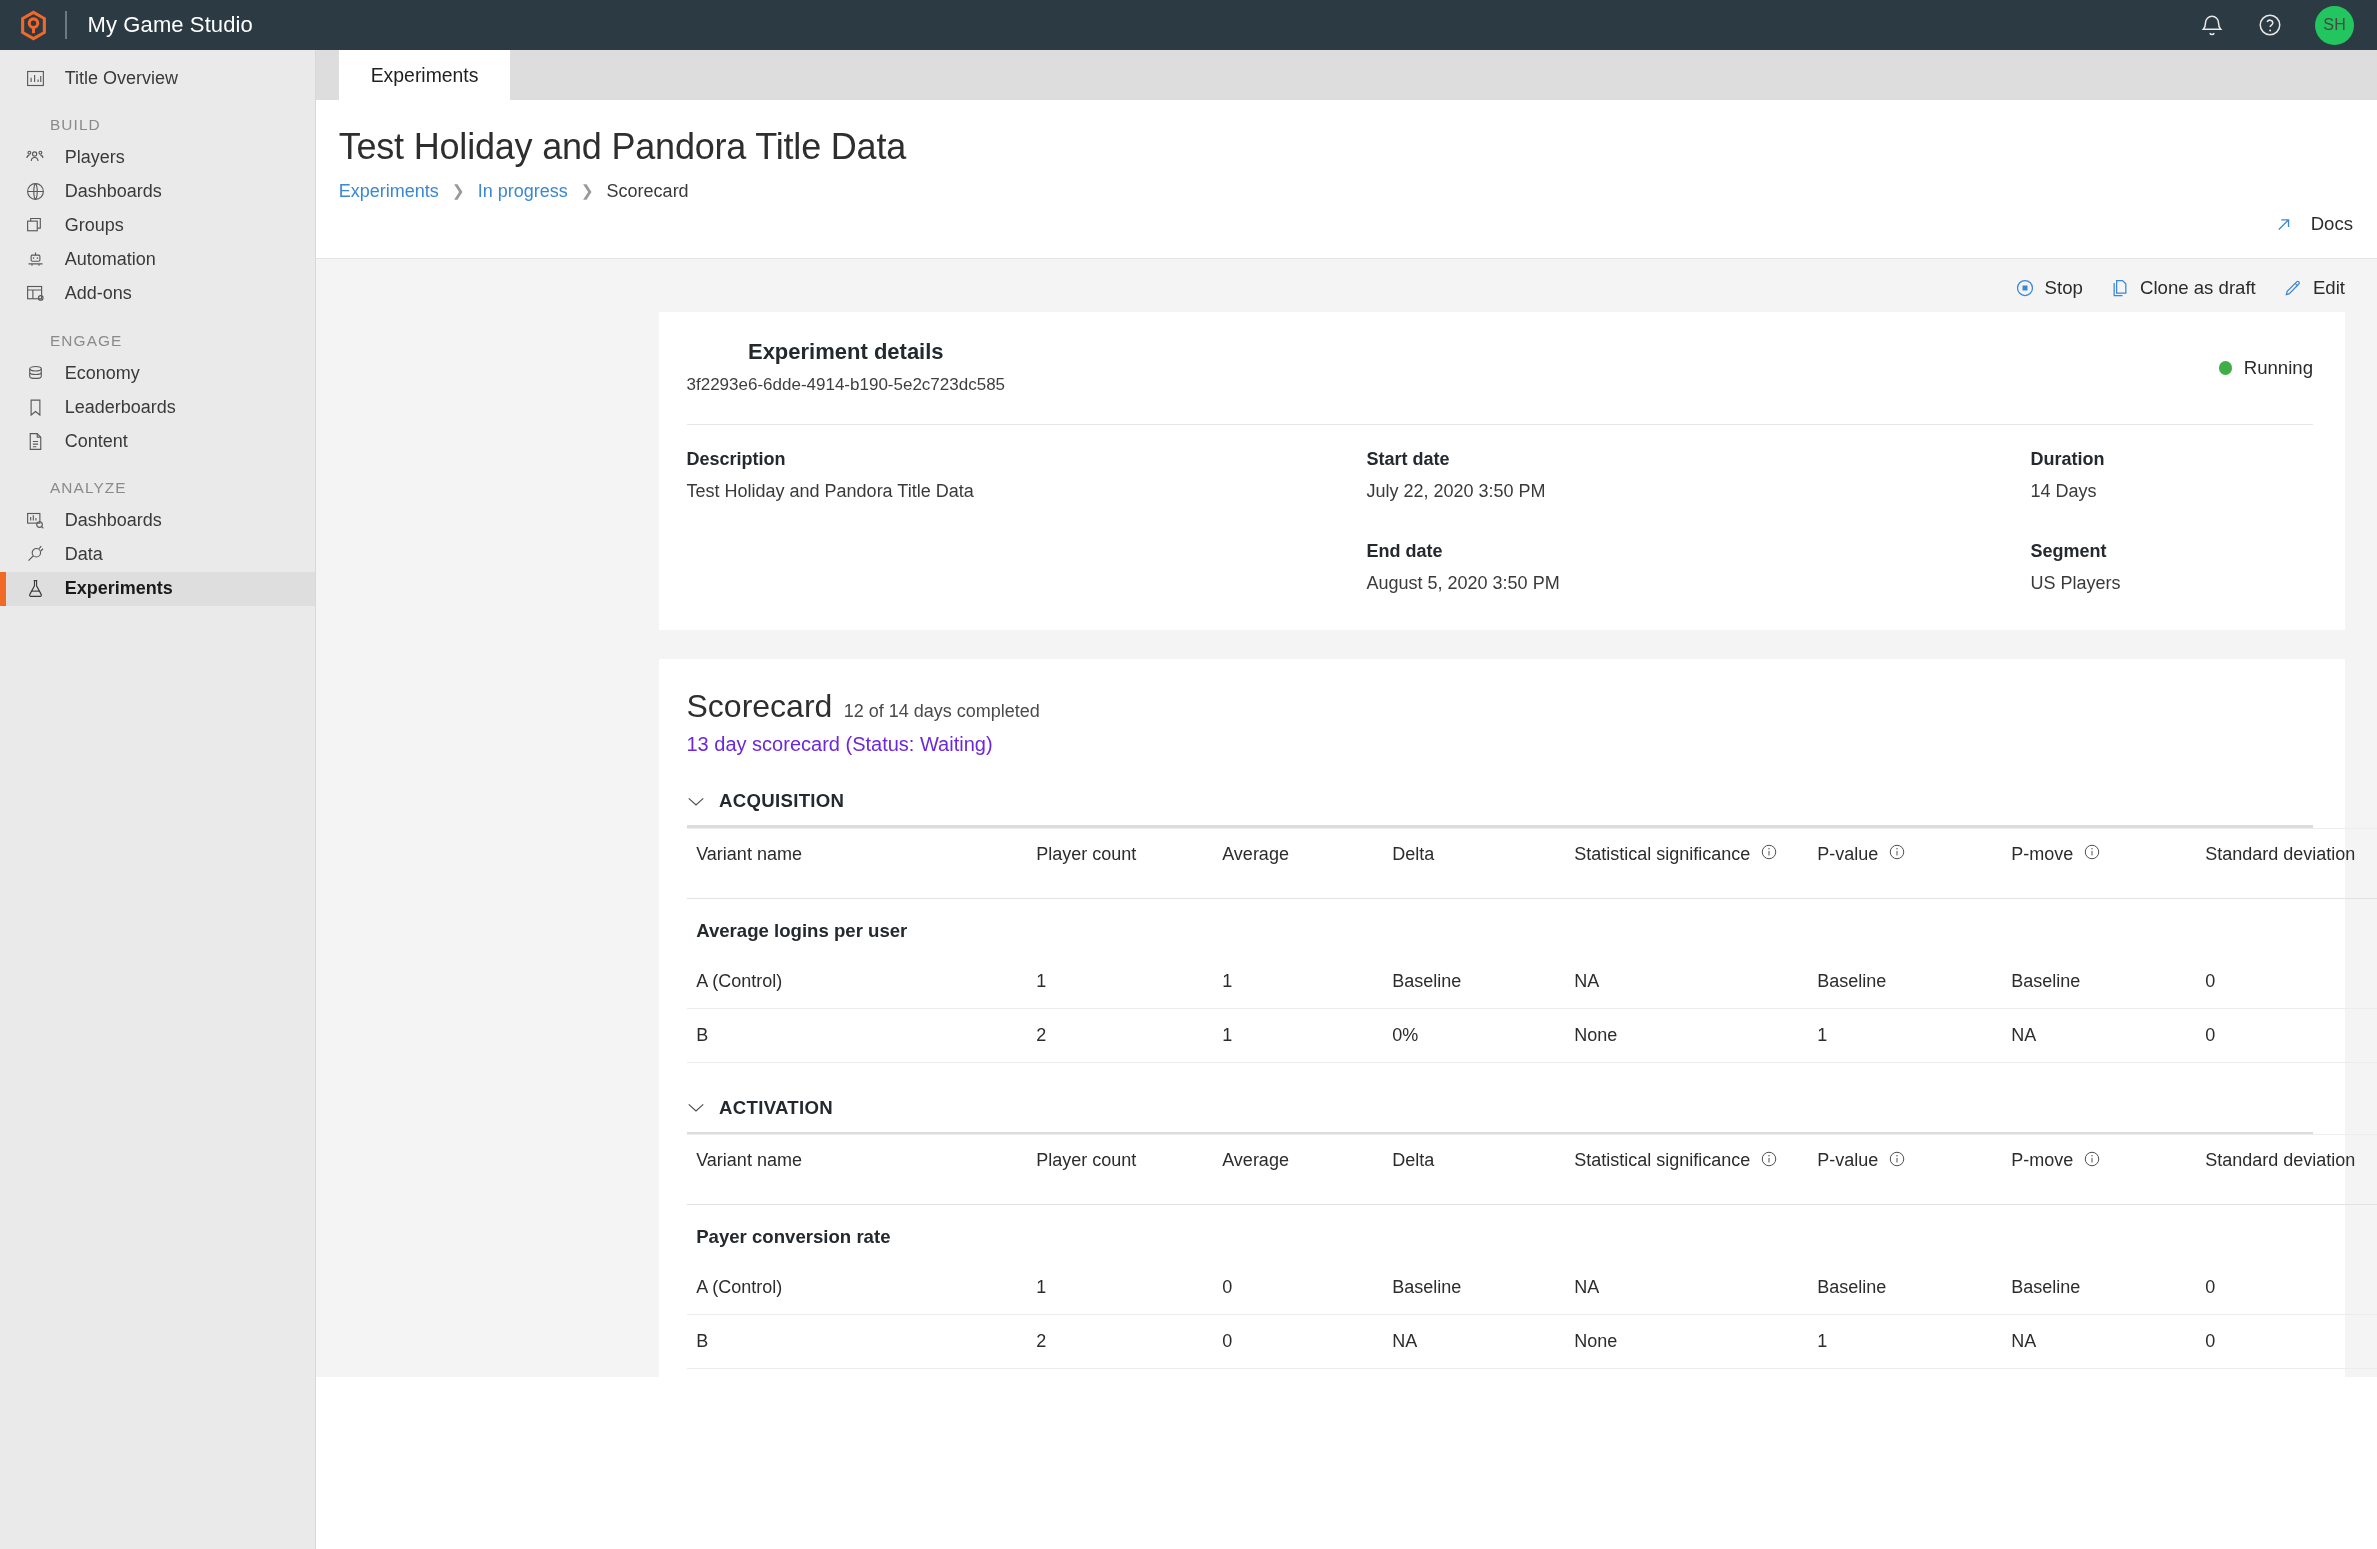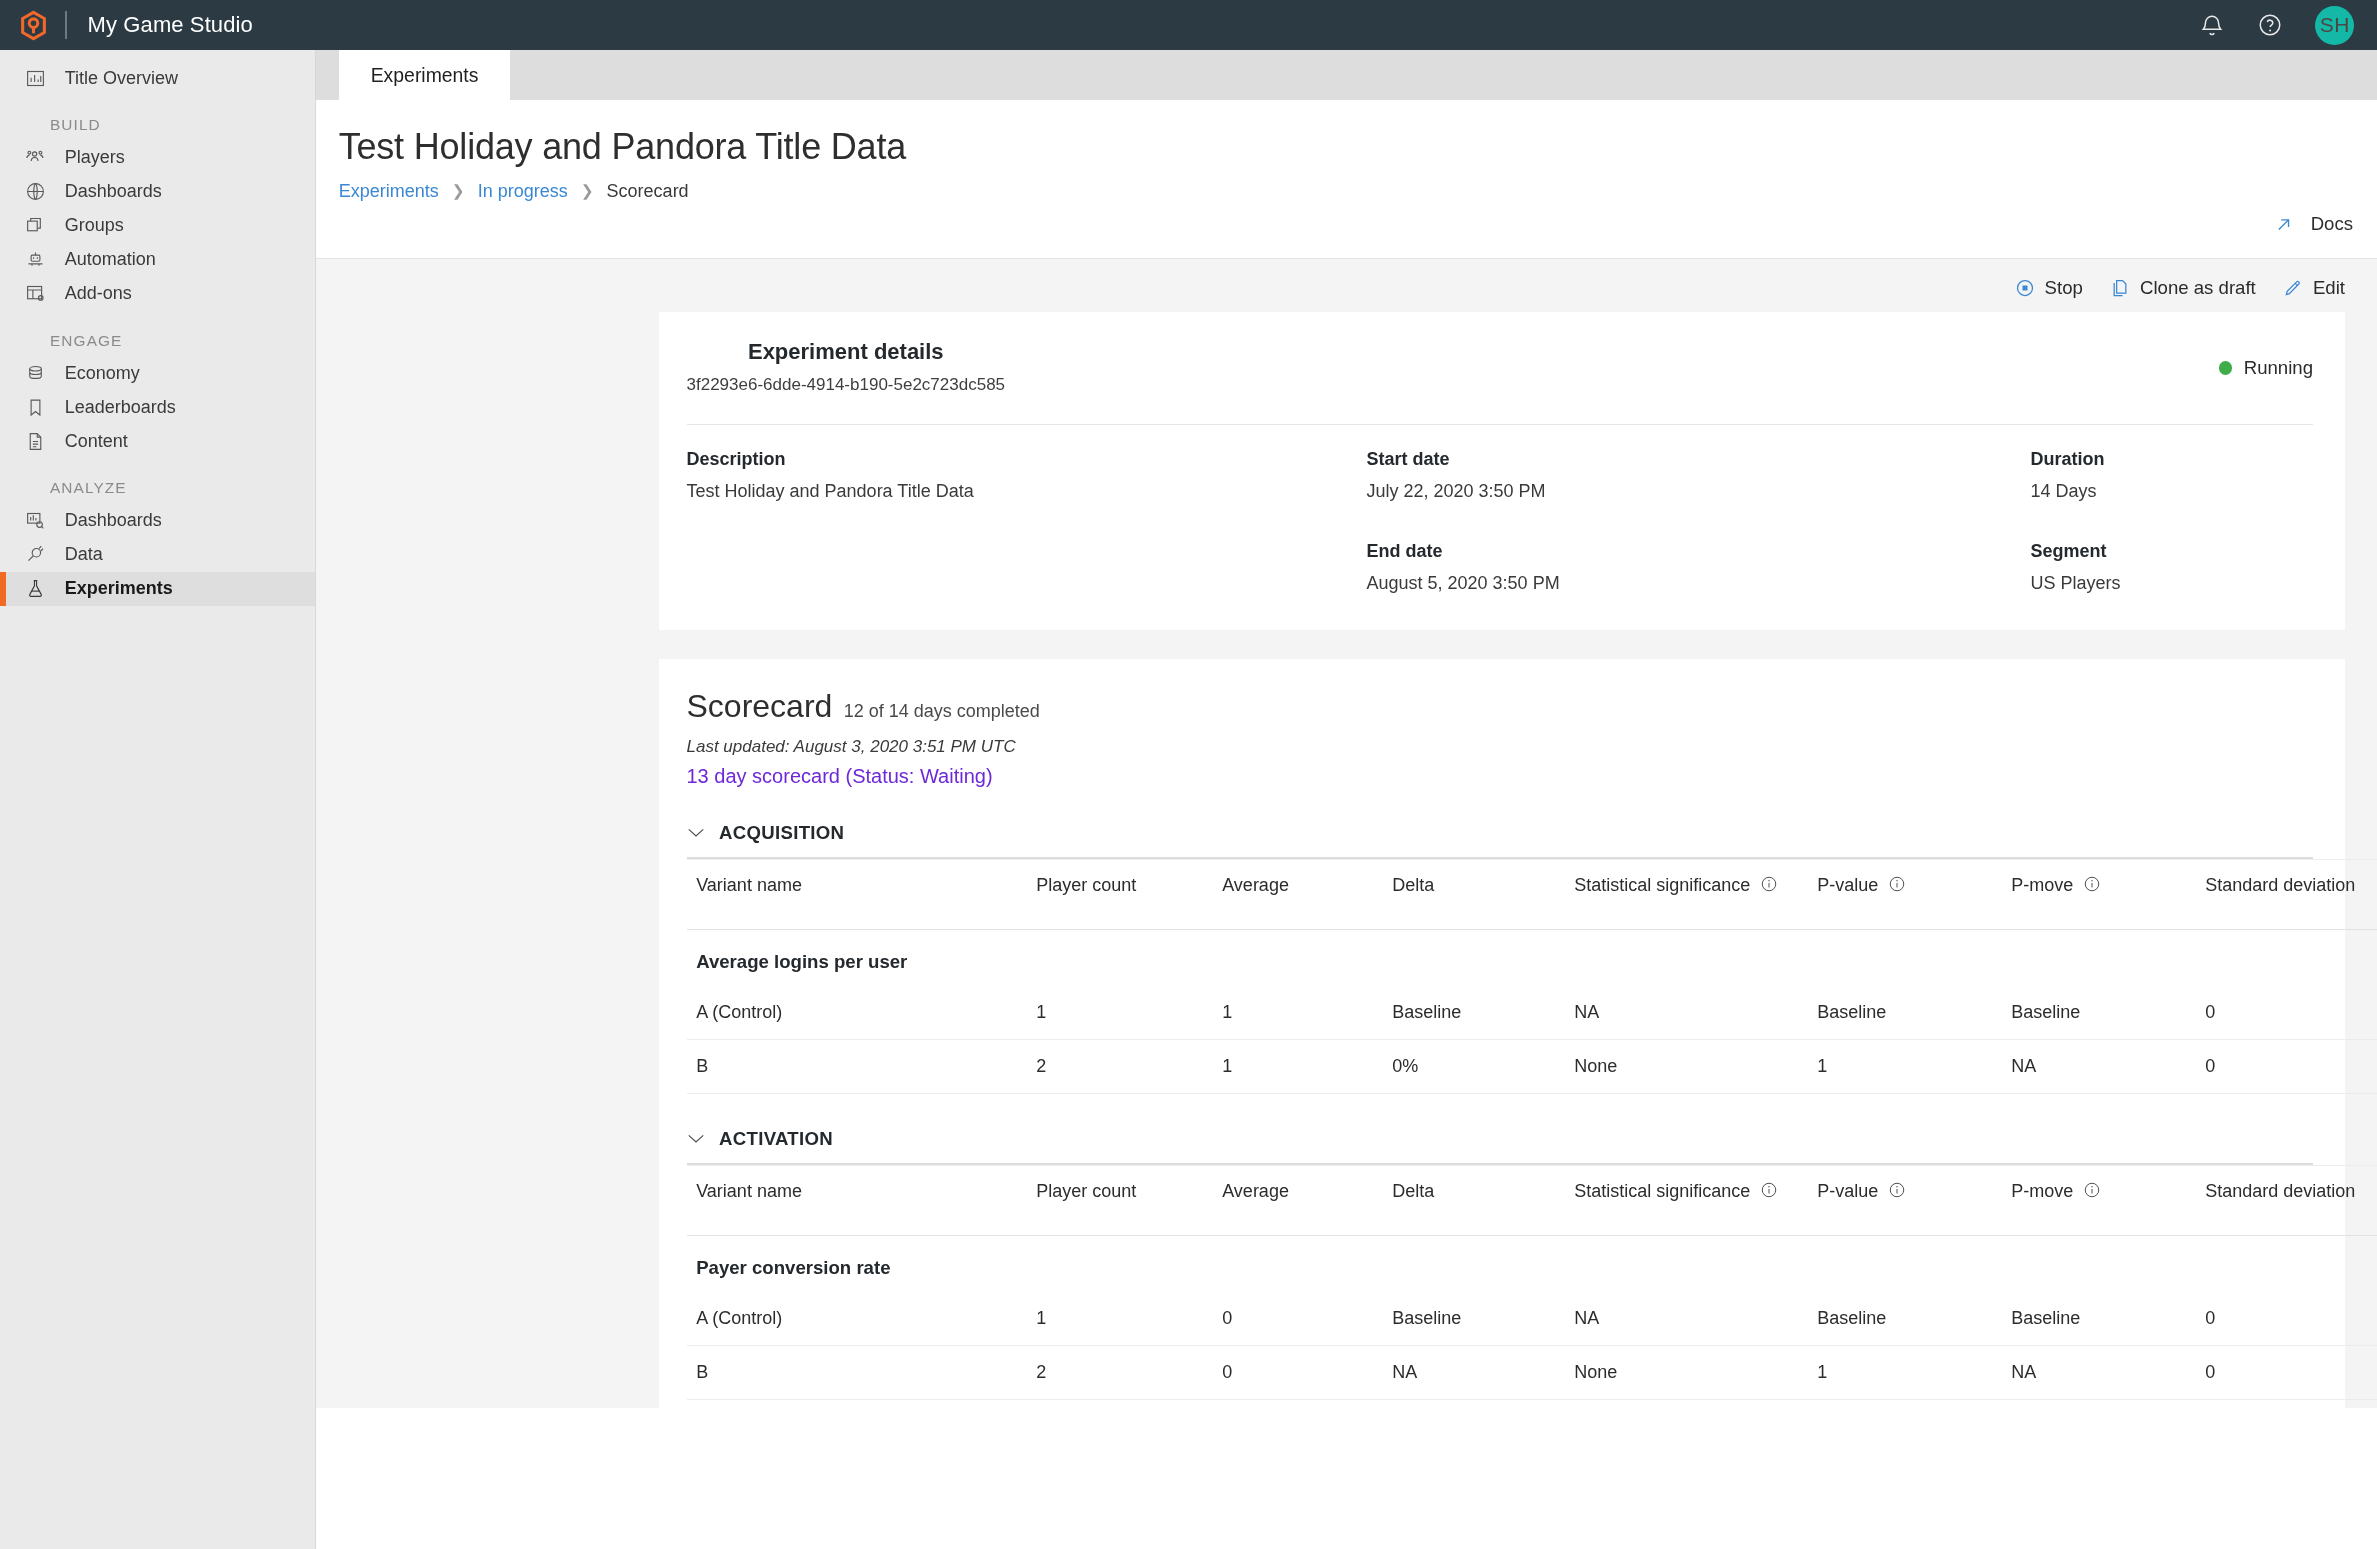--- a/index.html
+++ b/index.html
@@ -34,23 +34,23 @@
   }
   .topbar-right {
     margin-left: auto;
     display: flex;
     align-items: center;
     gap: 32px;
   }
   .topbar-icon { width: 26px; height: 26px; display: block; }
   .avatar {
     width: 39px; height: 39px; border-radius: 50%;
-    background: #14b8a6; color: #4a4745;
+    background: #22c55e; color: #4a4745;
     display: flex; align-items: center; justify-content: center;
-    font-size: 21px; letter-spacing: 0.4px;
+    font-size: 16px; letter-spacing: 0.4px;
   }
 
   
   .shell { display: flex; height: 1499px; }
 
   
   .sidebar {
     width: 316px;
     flex: 0 0 316px;
     background: #eaeaea;
@@ -552,21 +552,20 @@
         </div>
       </div>
 
       <div class="gap-band"></div>
 
       <div class="score-card">
         <div class="score-title-row">
           <span class="score-title">Scorecard</span>
           <span class="score-days">12 of 14 days completed</span>
         </div>
-        <div class="score-updated">Last updated: August 3, 2020 3:51 PM UTC</div>
         <div class="score-status">13 day scorecard (Status: Waiting)</div>
 
         <div class="section">
           <div class="section-head">
             <span>
               <svg class="chev" viewBox="0 0 22 14" fill="none" stroke="#4a4a4a" stroke-width="1.4">
                 <path d="M2 3l9 8 9-8"></path>
               </svg>
             </span>
             <span class="section-name">ACQUISITION</span>

